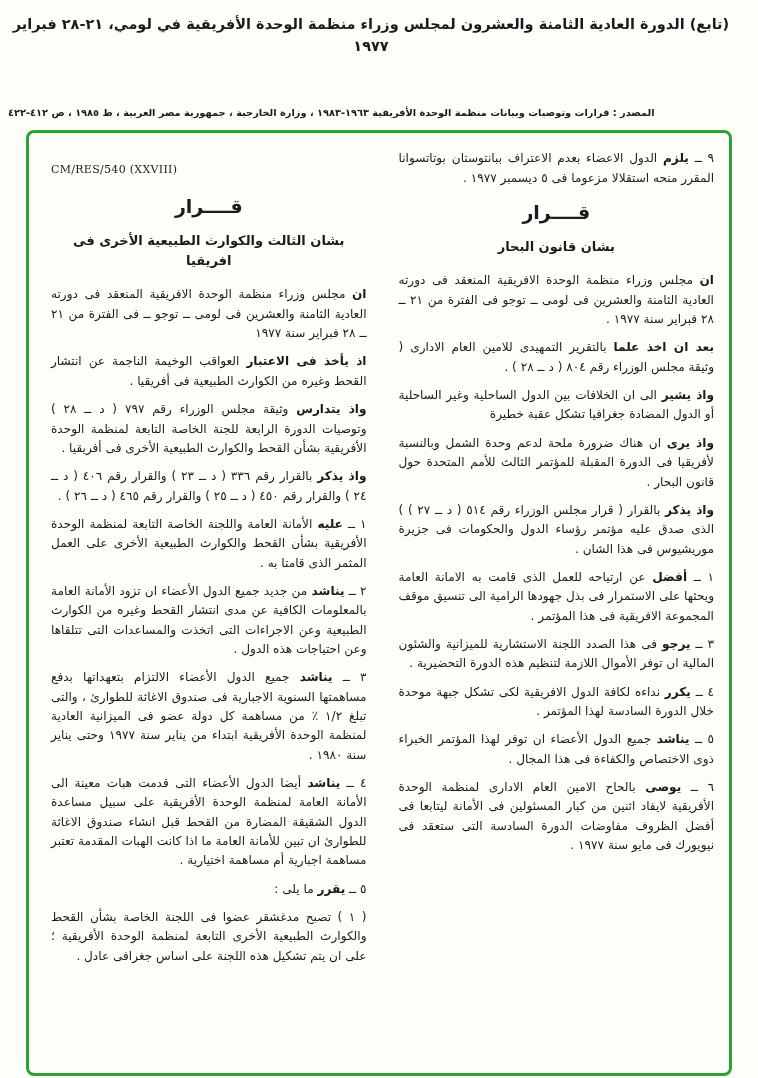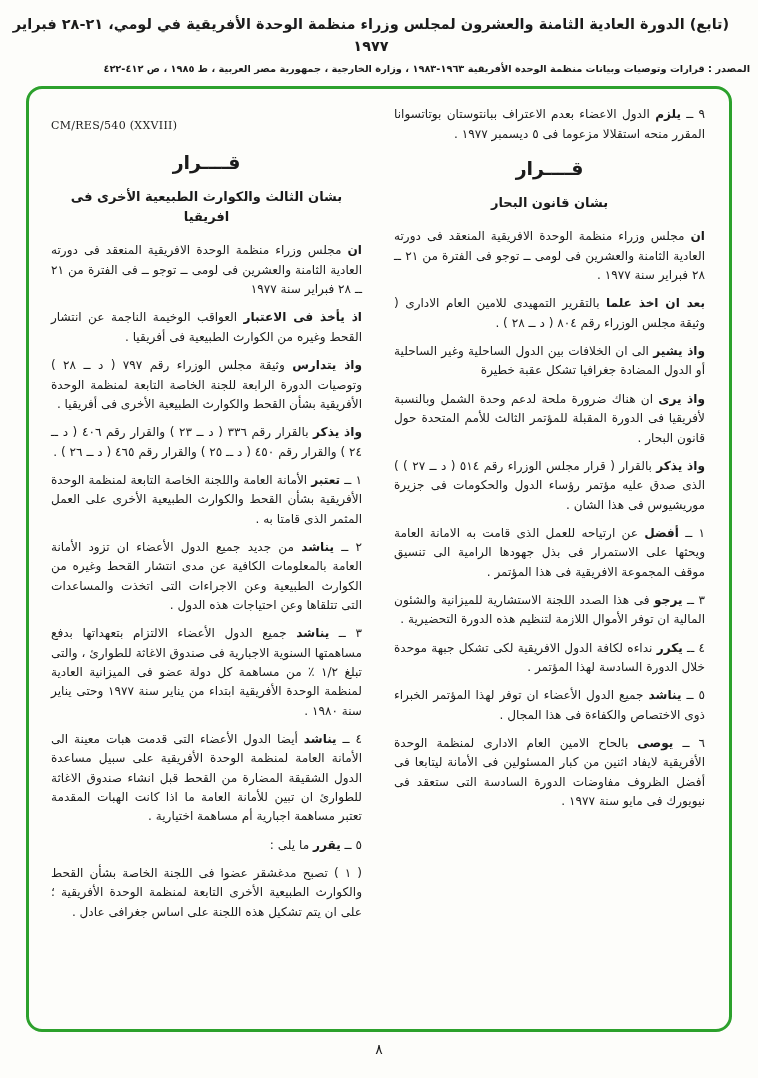--- a/index.html
+++ b/index.html
@@ -20,35 +20,36 @@
     direction: rtl;
   }
   .header-title {
     text-align: center;
     font-weight: bold;
     font-size: 14.5px;
     line-height: 1.5;
     padding: 2px 20px 0 4px;
   }
   .header-source {
-    text-align: right;
+    text-align: left;
     font-weight: 600;
     font-size: 9.8px;
     line-height: 1.5;
     padding: 4px 8px 0 8px;
     white-space: nowrap;
     overflow: hidden;
+    margin-top: 44px;
   }
   .content-frame {
     margin: 10px 26px 0 26px;
     border: 3px solid var(--border-green, #2ca12c);
-    border-radius: 16px;
+    border-radius: 8px;
     box-sizing: border-box;
     min-height: 946px;
-    padding: 16px 24px 12px 22px;
+    padding: 16px 15px 12px 22px;
   }
   .columns {
     display: flex;
     direction: rtl;
     gap: 32px;
   }
   .column {
     flex: 1 1 0;
     min-width: 0;
     direction: rtl;
@@ -114,21 +115,21 @@
           <div class="block para">٦ ــ <b>يوصى</b> بالحاح الامين العام الادارى لمنظمة الوحدة الأفريقية لايفاد اثنين من كبار المسئولين فى الأمانة ليتابعا فى أفضل الظروف مفاوضات الدورة السادسة التى ستعقد فى نيويورك فى مايو سنة ١٩٧٧ .</div>
         </div>
       <div class="column">
           <div class="block docnum">CM/RES/540 (XXVIII)</div>
           <div class="block heading">قــــرار</div>
           <div class="block subheading">بشان الثالث والكوارث الطبيعية الأخرى فى افريقيا</div>
           <div class="block para"><b>ان</b> مجلس وزراء منظمة الوحدة الافريقية المنعقد فى دورته العادية الثامنة والعشرين فى لومى ــ توجو ــ فى الفترة من ٢١ ــ ٢٨ فبراير سنة ١٩٧٧</div>
           <div class="block para"><b>اذ يأخذ فى الاعتبار</b> العواقب الوخيمة الناجمة عن انتشار القحط وغيره من الكوارث الطبيعية فى أفريقيا .</div>
           <div class="block para"><b>واذ يتدارس</b> وثيقة مجلس الوزراء رقم ٧٩٧ ( د ــ ٢٨ ) وتوصيات الدورة الرابعة للجنة الخاصة التابعة لمنظمة الوحدة الأفريقية بشأن القحط والكوارث الطبيعية الأخرى فى أفريقيا .</div>
           <div class="block para"><b>واذ يذكر</b> بالقرار رقم ٣٣٦ ( د ــ ٢٣ ) والقرار رقم ٤٠٦ ( د ــ ٢٤ ) والقرار رقم ٤٥٠ ( د ــ ٢٥ ) والقرار رقم ٤٦٥ ( د ــ ٢٦ ) .</div>
-          <div class="block para">١ ــ <b>تعتبر</b> الأمانة العامة واللجنة الخاصة التابعة لمنظمة الوحدة الأفريقية بشأن القحط والكوارث الطبيعية الأخرى على العمل المثمر الذى قامتا به .</div>
+          <div class="block para">١ ــ <b>عليه</b> الأمانة العامة واللجنة الخاصة التابعة لمنظمة الوحدة الأفريقية بشأن القحط والكوارث الطبيعية الأخرى على العمل المثمر الذى قامتا به .</div>
           <div class="block para">٢ ــ <b>يناشد</b> من جديد جميع الدول الأعضاء ان تزود الأمانة العامة بالمعلومات الكافية عن مدى انتشار القحط وغيره من الكوارث الطبيعية وعن الاجراءات التى اتخذت والمساعدات التى تتلقاها وعن احتياجات هذه الدول .</div>
           <div class="block para">٣ ــ <b>يناشد</b> جميع الدول الأعضاء الالتزام بتعهداتها بدفع مساهمتها السنوية الاجبارية فى صندوق الاغاثة للطوارئ ، والتى تبلغ ١/٢ ٪ من مساهمة كل دولة عضو فى الميزانية العادية لمنظمة الوحدة الأفريقية ابتداء من يناير سنة ١٩٧٧ وحتى يناير سنة ١٩٨٠ .</div>
           <div class="block para">٤ ــ <b>يناشد</b> أيضا الدول الأعضاء التى قدمت هبات معينة الى الأمانة العامة لمنظمة الوحدة الأفريقية على سبيل مساعدة الدول الشقيقة المضارة من القحط قبل انشاء صندوق الاغاثة للطوارئ ان تبين للأمانة العامة ما اذا كانت الهبات المقدمة تعتبر مساهمة اجبارية أم مساهمة اختيارية .</div>
           <div class="block para">٥ ــ <b>يقرر</b> ما يلى :</div>
           <div class="block para">( ١ ) تصبح مدغشقر عضوا فى اللجنة الخاصة بشأن القحط والكوارث الطبيعية الأخرى التابعة لمنظمة الوحدة الأفريقية ؛ على ان يتم تشكيل هذه اللجنة على اساس جغرافى عادل .</div>
         </div>
     </div>
   </div>
 
   <div class="page-number">٨</div>

